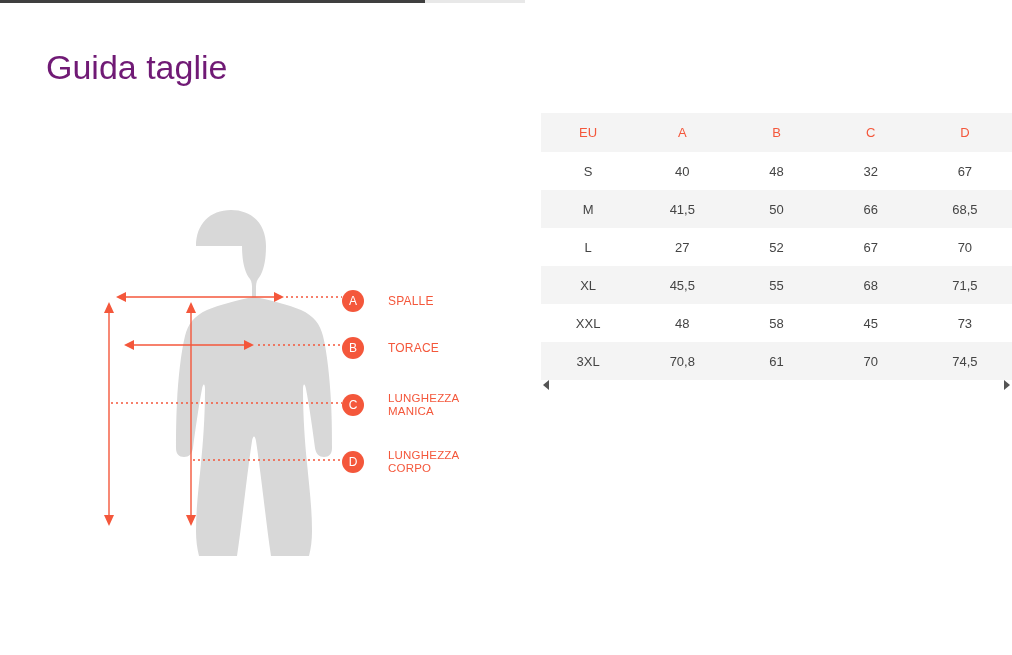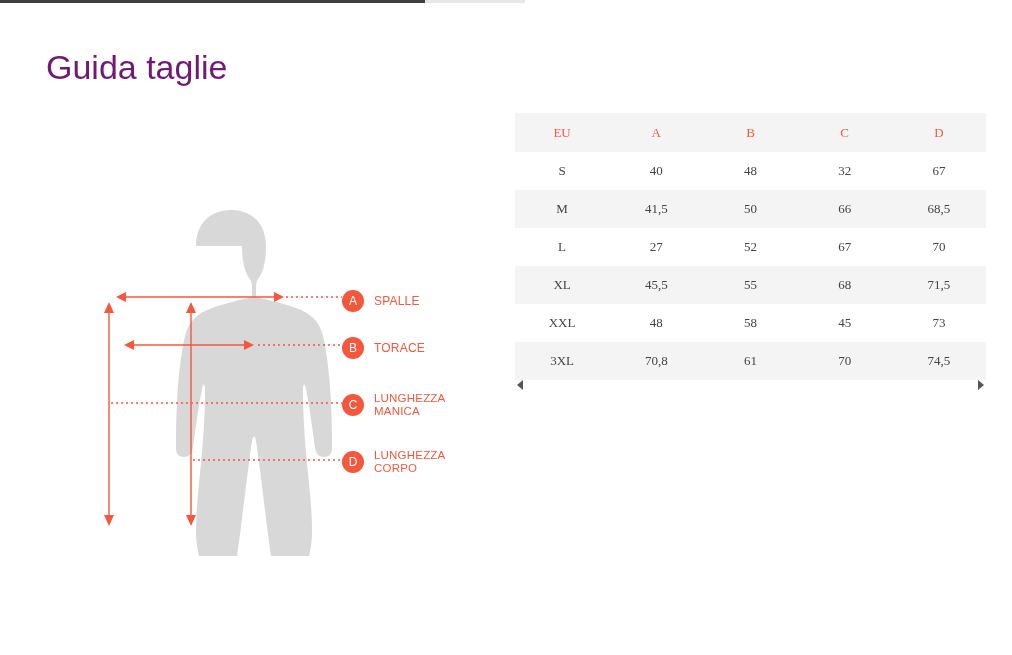--- a/index.html
+++ b/index.html
@@ -72,38 +72,37 @@
     height: 22px;
     border-radius: 50%;
     background: #f4573b;
     color: #ffffff;
     font-size: 12px;
     line-height: 22px;
     text-align: center;
     flex: 0 0 auto;
   }
   .callout-label {
-    margin-left: 10px;
+    margin-left: 24px;
     color: #f4573b;
     font-size: 11.5px;
     line-height: 12.5px;
     letter-spacing: 0.2px;
     white-space: pre-line;
   }
   .callout-label.big {
     font-size: 12px;
   }
 
   
   .table-panel {
     position: absolute;
     top: 113px;
-    left: 515px;
+    left: 541px;
     width: 471px;
-    font-family: Liberation Serif, serif;
   }
   table.size-table {
     border-collapse: collapse;
     width: 471px;
     table-layout: fixed;
   }
   table.size-table th,
   table.size-table td {
     text-align: center;
     font-size: 13px;

